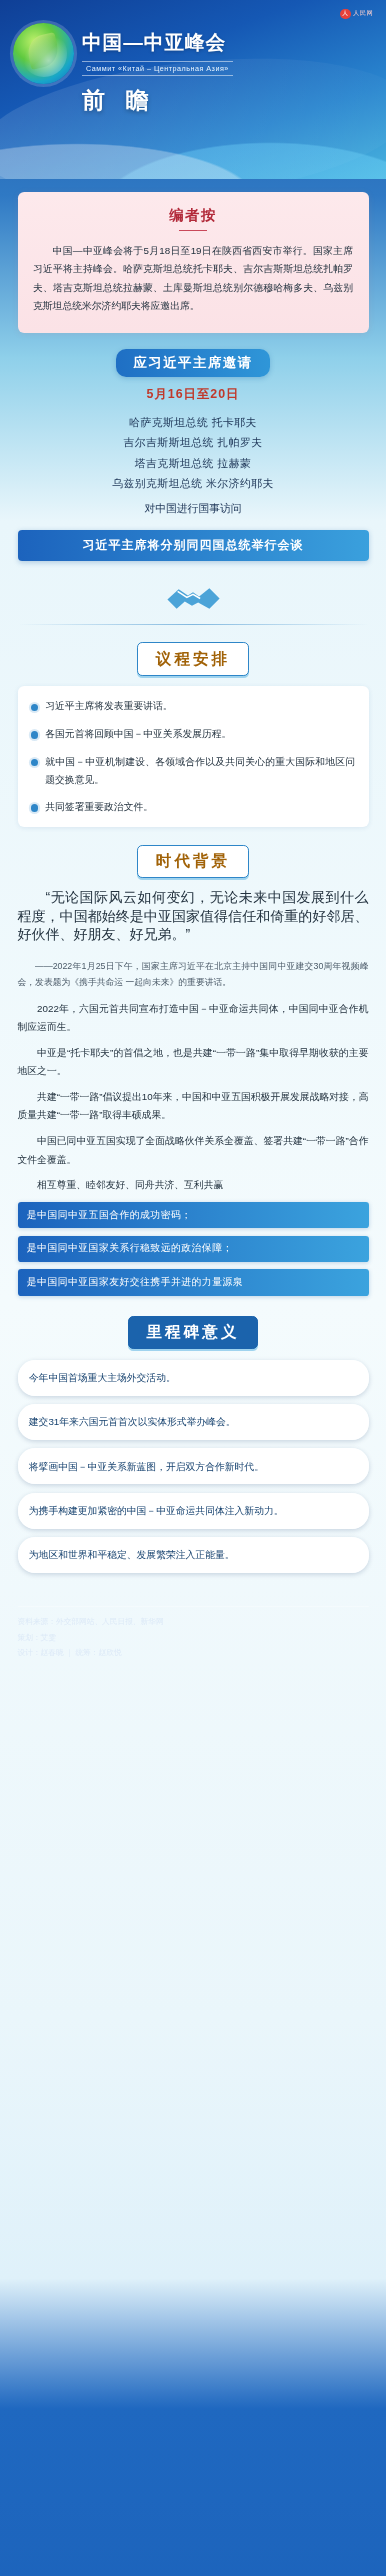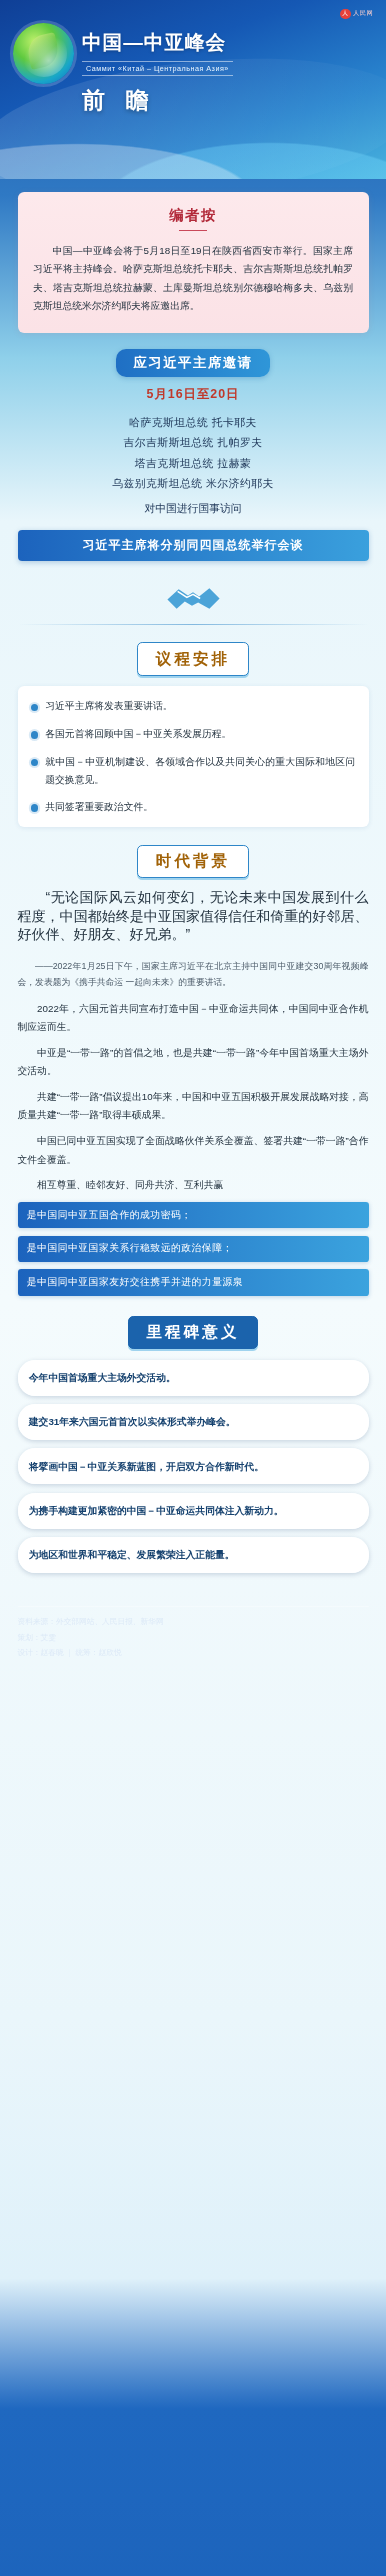--- a/index.html
+++ b/index.html
@@ -189,21 +189,20 @@
 
   
   .blue-zone{
     margin-top:20.6px;padding:0 0 15.5px 0;
   }
   .mile-card{
     margin-top:8.2px;background:rgba(255,255,255,.96);
     border-radius:17px;padding:9.3px 11.3px;
     color:#16426f;font-size:9.8px;line-height:17.5px;
     box-shadow:0 1.5px 5.2px rgba(5,40,90,.18);
-    font-weight:bold;
   }
 
   .footer{
     margin-top:17.5px;padding:0 17.5px 20.6px;color:#dce9f7;font-size:7.7px;line-height:15.5px;
   }
   .footer .line{border-top:0.5px solid rgba(255,255,255,.35);padding-top:7.2px;}
   .footer-row{display:block;}
 </style>
 </head>
 <body>
@@ -284,21 +283,21 @@
     </div>
 
     <div class="sec-head">
       <span class="chip">时代背景</span>
     </div>
 
     <div>
       <p class="quote">“无论国际风云如何变幻，无论未来中国发展到什么程度，中国都始终是中亚国家值得信任和倚重的好邻居、好伙伴、好朋友、好兄弟。”</p>
       <p class="quote-src">——2022年1月25日下午，国家主席习近平在北京主持中国同中亚建交30周年视频峰会，发表题为《携手共命运 一起向未来》的重要讲话。</p>
       <p class="para">2022年，六国元首共同宣布打造中国－中亚命运共同体，中国同中亚合作机制应运而生。</p>
-      <p class="para">中亚是“一带一路”的首倡之地，也是共建“一带一路”今年中国首场重大主场外交活动。</p>
+      <p class="para">中亚是“托卡耶夫”的首倡之地，也是共建“一带一路”集中取得早期收获的主要地区之一。</p>
       <p class="para">共建“一带一路”倡议提出10年来，中国和中亚五国积极开展发展战略对接，高质量共建“一带一路”取得丰硕成果。</p>
       <p class="para">中国已同中亚五国实现了全面战略伙伴关系全覆盖、签署共建“一带一路”合作文件全覆盖。</p>
       <p class="para">相互尊重、睦邻友好、同舟共济、互利共赢</p>
 
       <div class="ribbon">是中国同中亚五国合作的成功密码；</div>
       <div class="ribbon">是中国同中亚国家关系行稳致远的政治保障；</div>
       <div class="ribbon">是中国同中亚国家友好交往携手并进的力量源泉</div>
     </div>
 
     <div class="blue-zone">

